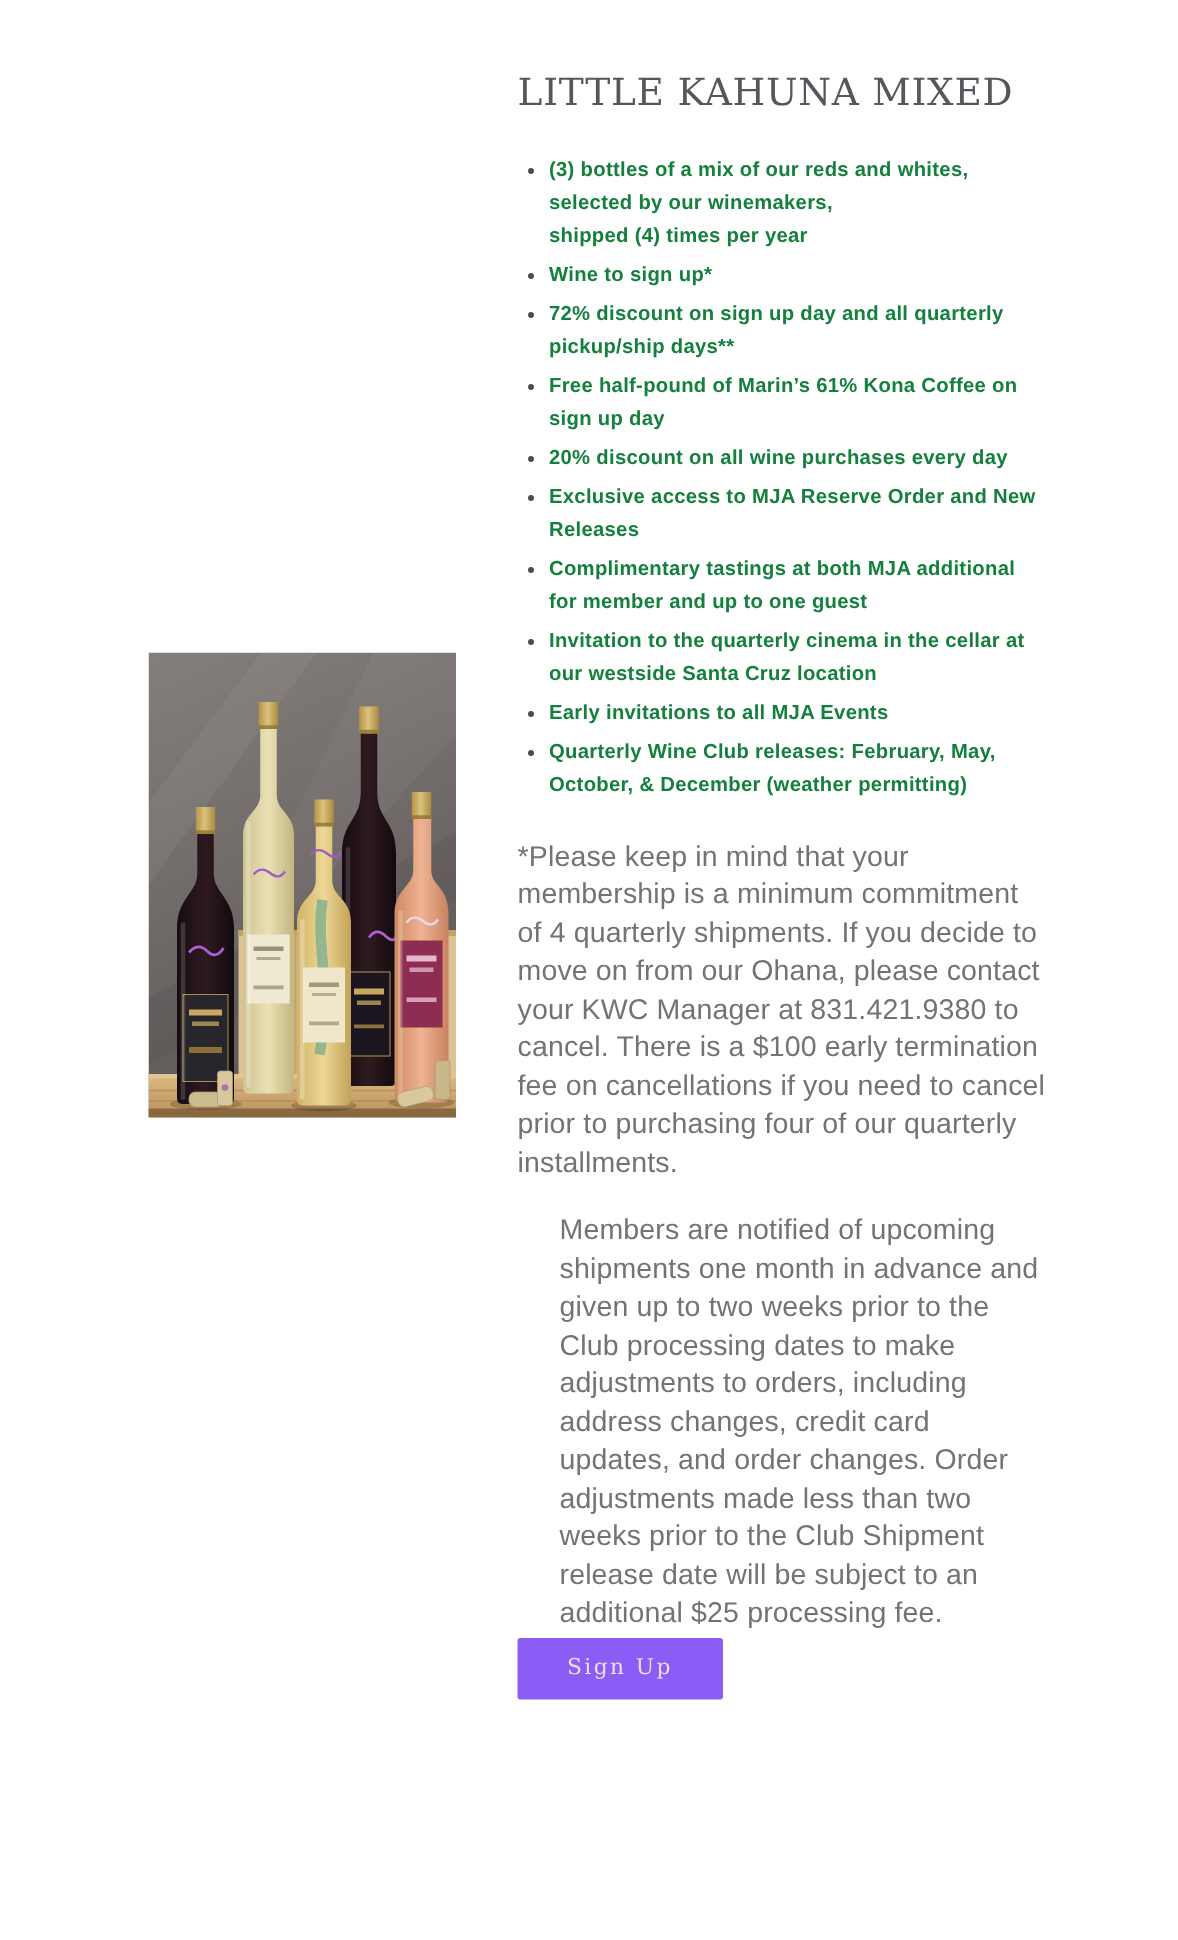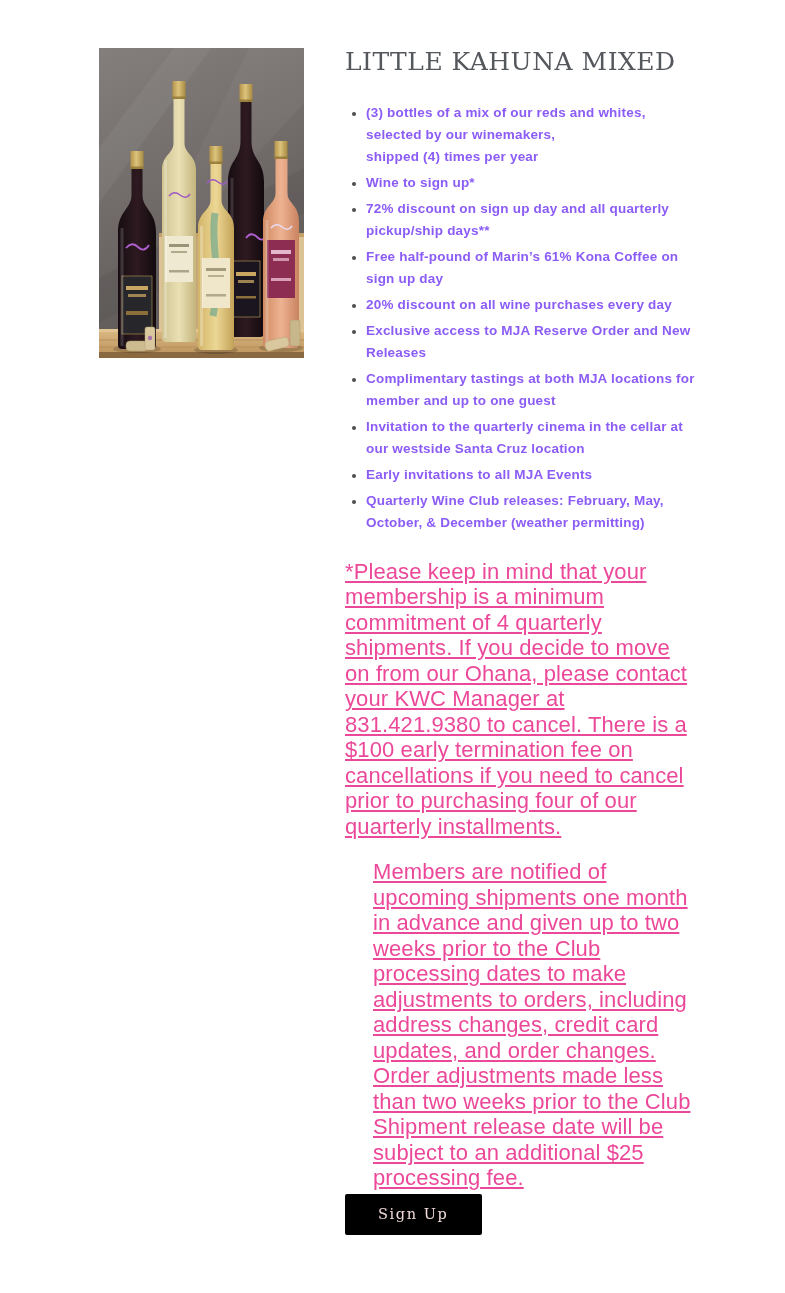--- a/index.html
+++ b/index.html
@@ -8,21 +8,21 @@
     width: 785px; height: 1293px;
     background: #ffffff;
     font-family: "Liberation Sans", sans-serif;
     overflow: hidden;
     position: relative;
   }
   .layout {
     display: flex;
     padding: 48px 0 0 99px;
     gap: 41px;
-    align-items: flex-start;
+    align-items: center;
   }
   .image-col { width: 205px; flex: none; }
   .image-col svg { display: block; width: 205px; height: 310px; }
   .content-col { width: 352px; flex: none; }
   .product-title {
     font-family: "DejaVu Serif", "Liberation Serif", serif;
     font-weight: 400;
     font-size: 25px;
     line-height: 1.15;
     letter-spacing: 0.5px;
@@ -31,34 +31,33 @@
   }
   .benefits {
     margin: 25px 0 0 0;
     padding: 0 0 0 21px;
     list-style: disc outside;
   }
   .benefits li {
     font-size: 13.5px;
     font-weight: 700;
     line-height: 22px;
-    color: #8b5cf6;
+    color: #15803d;
     letter-spacing: 0.2px;
     margin: 0 0 4px 0;
     white-space: pre-line;
   }
   .benefits li::marker { color: #4d4d4d; font-size: 12px; }
   .disclaimers { margin-top: 25px; }
   .disclaimer {
-    font-size: 22px;
+    font-size: 19px;
     line-height: 25.5px;
-    color: #ec4899;
+    color: #737373;
     letter-spacing: 0.1px;
     margin: 0 0 20px 0;
-    text-decoration: underline;
   }
   .disclaimer:last-of-type { margin-bottom: 3px; margin-left: 28px; }
   .signup-btn {
     display: inline-block;
     background: #6b0e0e;
     color: #f2dcdc;
     font-family: "DejaVu Serif", "Liberation Serif", serif;
     font-size: 14.5px;
     letter-spacing: 1.6px;
     padding: 12px 33px 13px;
@@ -210,29 +209,29 @@
 
     <ul class="benefits">
       <li>(3) bottles of a mix of our reds and whites,
 selected by our winemakers,
 shipped (4) times per year</li>
       <li>Wine to sign up*</li>
       <li>72% discount on sign up day and all quarterly pickup/ship days**</li>
       <li>Free half-pound of Marin’s 61% Kona Coffee on sign up day</li>
       <li>20% discount on all wine purchases every day</li>
       <li>Exclusive access to MJA Reserve Order and New Releases</li>
-      <li>Complimentary tastings at both MJA locations for member and up to one guest</li>
+      <li>Complimentary tastings at both MJA additional for member and up to one guest</li>
       <li>Invitation to the quarterly cinema in the cellar at our westside Santa Cruz location</li>
       <li>Early invitations to all MJA Events</li>
       <li>Quarterly Wine Club releases: February, May, October, &amp; December (weather permitting)</li>
     </ul>
 
     <div class="disclaimers">
       <p class="disclaimer">*Please keep in mind that your membership is a minimum commitment of 4 quarterly shipments. If you decide to move on from our Ohana, please contact your KWC Manager at 831.421.9380 to cancel. There is a $100 early termination fee on cancellations if you need to cancel prior to purchasing four of our quarterly installments.</p>
       <p class="disclaimer">Members are notified of upcoming shipments one month in advance and given up to two weeks prior to the Club processing dates to make adjustments to orders, including address changes, credit card updates, and order changes. Order adjustments made less than two weeks prior to the Club Shipment release date will be subject to an additional $25 processing fee.</p>
     </div>
 
-    <button class="signup-btn" style="background: #000000; color: rgb(242, 220, 220);">
+    <button class="signup-btn" style="background: #8b5cf6; color: rgb(242, 220, 220);">
       <span>Sign Up</span>
     </button>
   </div>
 
 </div>
 
 </body></html>

